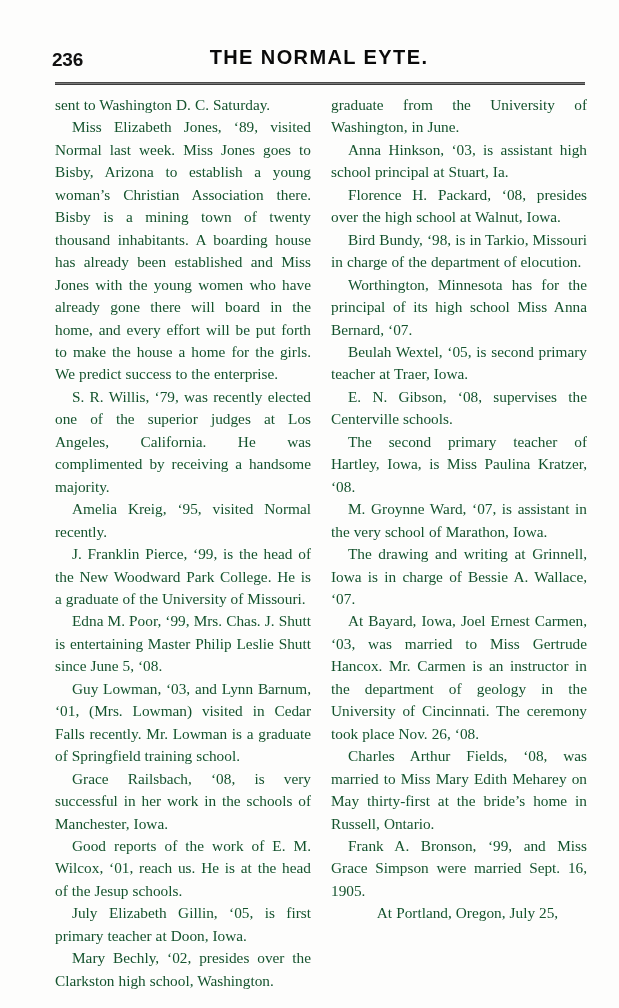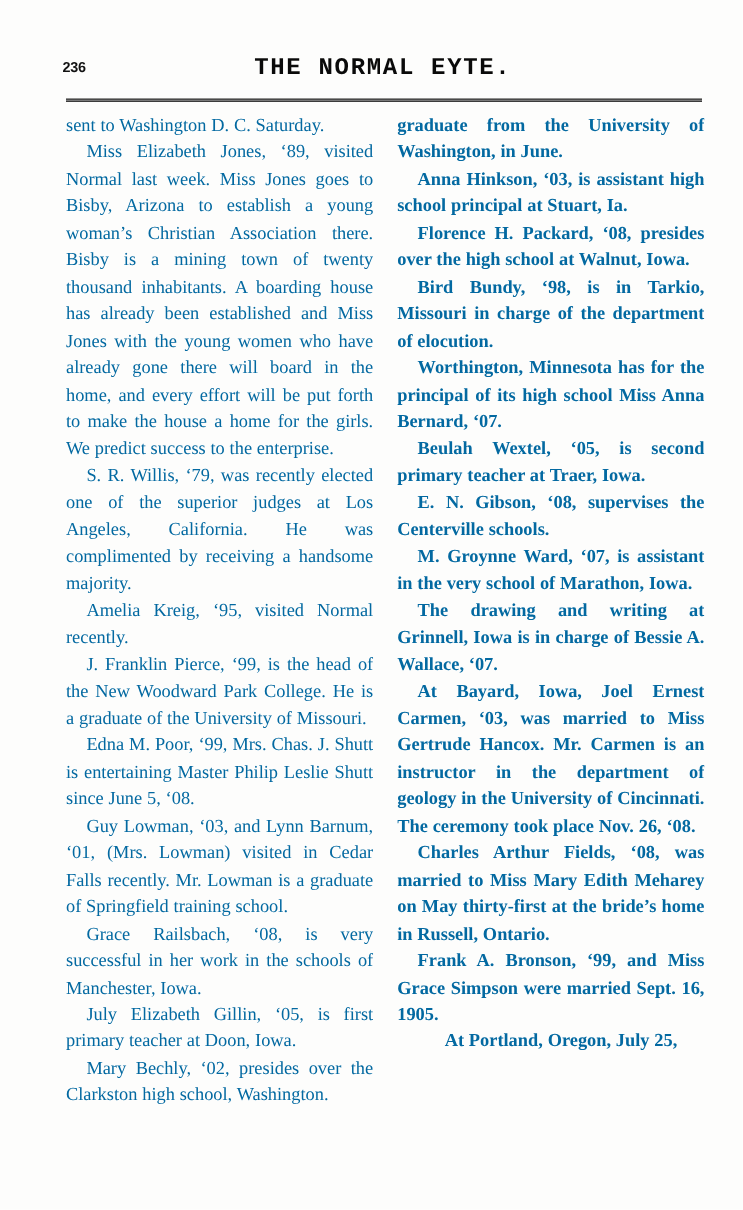--- a/index.html
+++ b/index.html
@@ -32,35 +32,35 @@
     top: 46px;
     width: 534px;
     height: 30px;
   }
   .folio {
     position: absolute;
     left: 0;
     top: 3px;
     font-family: "Liberation Sans", "DejaVu Sans", sans-serif;
     font-weight: bold;
-    font-size: 12px;
+    font-size: 19px;
     letter-spacing: -0.2px;
     color: #111;
   }
   .running-title {
     position: absolute;
     left: 0;
     top: 0;
     width: 534px;
     text-align: center;
     font-size: 20px;
     font-weight: bold;
     letter-spacing: 1.4px;
     color: #0a0a0a;
-    font-family: Liberation Mono, monospace;
+    font-family: Liberation Sans, sans-serif;
   }
 
   .rule {
     position: absolute;
     left: 55px;
     top: 82px;
     width: 530px;
     height: 3px;
     background: linear-gradient(to bottom,
                 #3a3a3a 0px, #3a3a3a 1px,
@@ -78,30 +78,30 @@
     height: 900px;
   }
   .col {
     position: absolute;
     top: 0;
     width: 256px;
     height: 895px;
     overflow: hidden;
   }
   .col-left  { left: 55px;  }
-  .col-right { left: 331px; font-weight: bold; }
+  .col-right { left: 331px; }
 
   p.note {
     margin: 0;
     font-size: 15.3px;
     line-height: 22.45px;
     text-align: justify;
     text-justify: inter-word;
     text-indent: 17px;
-    color: #0369a1;
+    color: #14532d;
     word-spacing: 0.2px;
     hyphens: none;
   }
   p.note.cont {
     text-indent: 0;
   }
   p.note:last-child {
     
   }
   
@@ -122,31 +122,33 @@
   <div class="columns">
     <div class="col col-left">
         <p class="note cont">sent to Washington D. C. Saturday.</p>
         <p class="note">Miss Elizabeth Jones, ‘89, visited Normal last week. Miss Jones goes to Bisby, Arizona to establish a young woman’s Christian Association there. Bisby is a mining town of twenty thousand inhabitants. A boarding house has already been established and Miss Jones with the young women who have already gone there will board in the home, and every effort will be put forth to make the house a home for the girls. We predict success to the enterprise.</p>
         <p class="note">S. R. Willis, ‘79, was recently elected one of the superior judges at Los Angeles, California. He was complimented by receiving a handsome majority.</p>
         <p class="note">Amelia Kreig, ‘95, visited Normal recently.</p>
         <p class="note">J. Franklin Pierce, ‘99, is the head of the New Woodward Park College. He is a graduate of the University of Missouri.</p>
         <p class="note">Edna M. Poor, ‘99, Mrs. Chas. J. Shutt is entertaining Master Philip Leslie Shutt since June 5, ‘08.</p>
         <p class="note">Guy Lowman, ‘03, and Lynn Barnum, ‘01, (Mrs. Lowman) visited in Cedar Falls recently. Mr. Lowman is a graduate of Springfield training school.</p>
         <p class="note">Grace Railsbach, ‘08, is very successful in her work in the schools of Manchester, Iowa.</p>
+        <p class="note">Good reports of the work of E. M. Wilcox, ‘01, reach us. He is at the head of the Jesup schools.</p>
         <p class="note">July Elizabeth Gillin, ‘05, is first primary teacher at Doon, Iowa.</p>
         <p class="note">Mary Bechly, ‘02, presides over the Clarkston high school, Washington.</p>
       </div>
     <div class="col col-right">
         <p class="note cont">graduate from the University of Washington, in June.</p>
         <p class="note">Anna Hinkson, ‘03, is assistant high school principal at Stuart, Ia.</p>
         <p class="note">Florence H. Packard, ‘08, presides over the high school at Walnut, Iowa.</p>
         <p class="note">Bird Bundy, ‘98, is in Tarkio, Missouri in charge of the department of elocution.</p>
         <p class="note">Worthington, Minnesota has for the principal of its high school Miss Anna Bernard, ‘07.</p>
         <p class="note">Beulah Wextel, ‘05, is second primary teacher at Traer, Iowa.</p>
         <p class="note">E. N. Gibson, ‘08, supervises the Centerville schools.</p>
+        <p class="note">The second primary teacher of Hartley, Iowa, is Miss Paulina Kratzer, ‘08.</p>
         <p class="note">M. Groynne Ward, ‘07, is assistant in the very school of Marathon, Iowa.</p>
         <p class="note">The drawing and writing at Grinnell, Iowa is in charge of Bessie A. Wallace, ‘07.</p>
         <p class="note">At Bayard, Iowa, Joel Ernest Carmen, ‘03, was married to Miss Gertrude Hancox. Mr. Carmen is an instructor in the department of geology in the University of Cincinnati. The ceremony took place Nov. 26, ‘08.</p>
         <p class="note">Charles Arthur Fields, ‘08, was married to Miss Mary Edith Meharey on May thirty-first at the bride’s home in Russell, Ontario.</p>
         <p class="note">Frank A. Bronson, ‘99, and Miss Grace Simpson were married Sept. 16, 1905.</p>
         <p class="note" style="text-align: center;">At Portland, Oregon, July 25,</p>
       </div>
   </div>
 
 </div>

